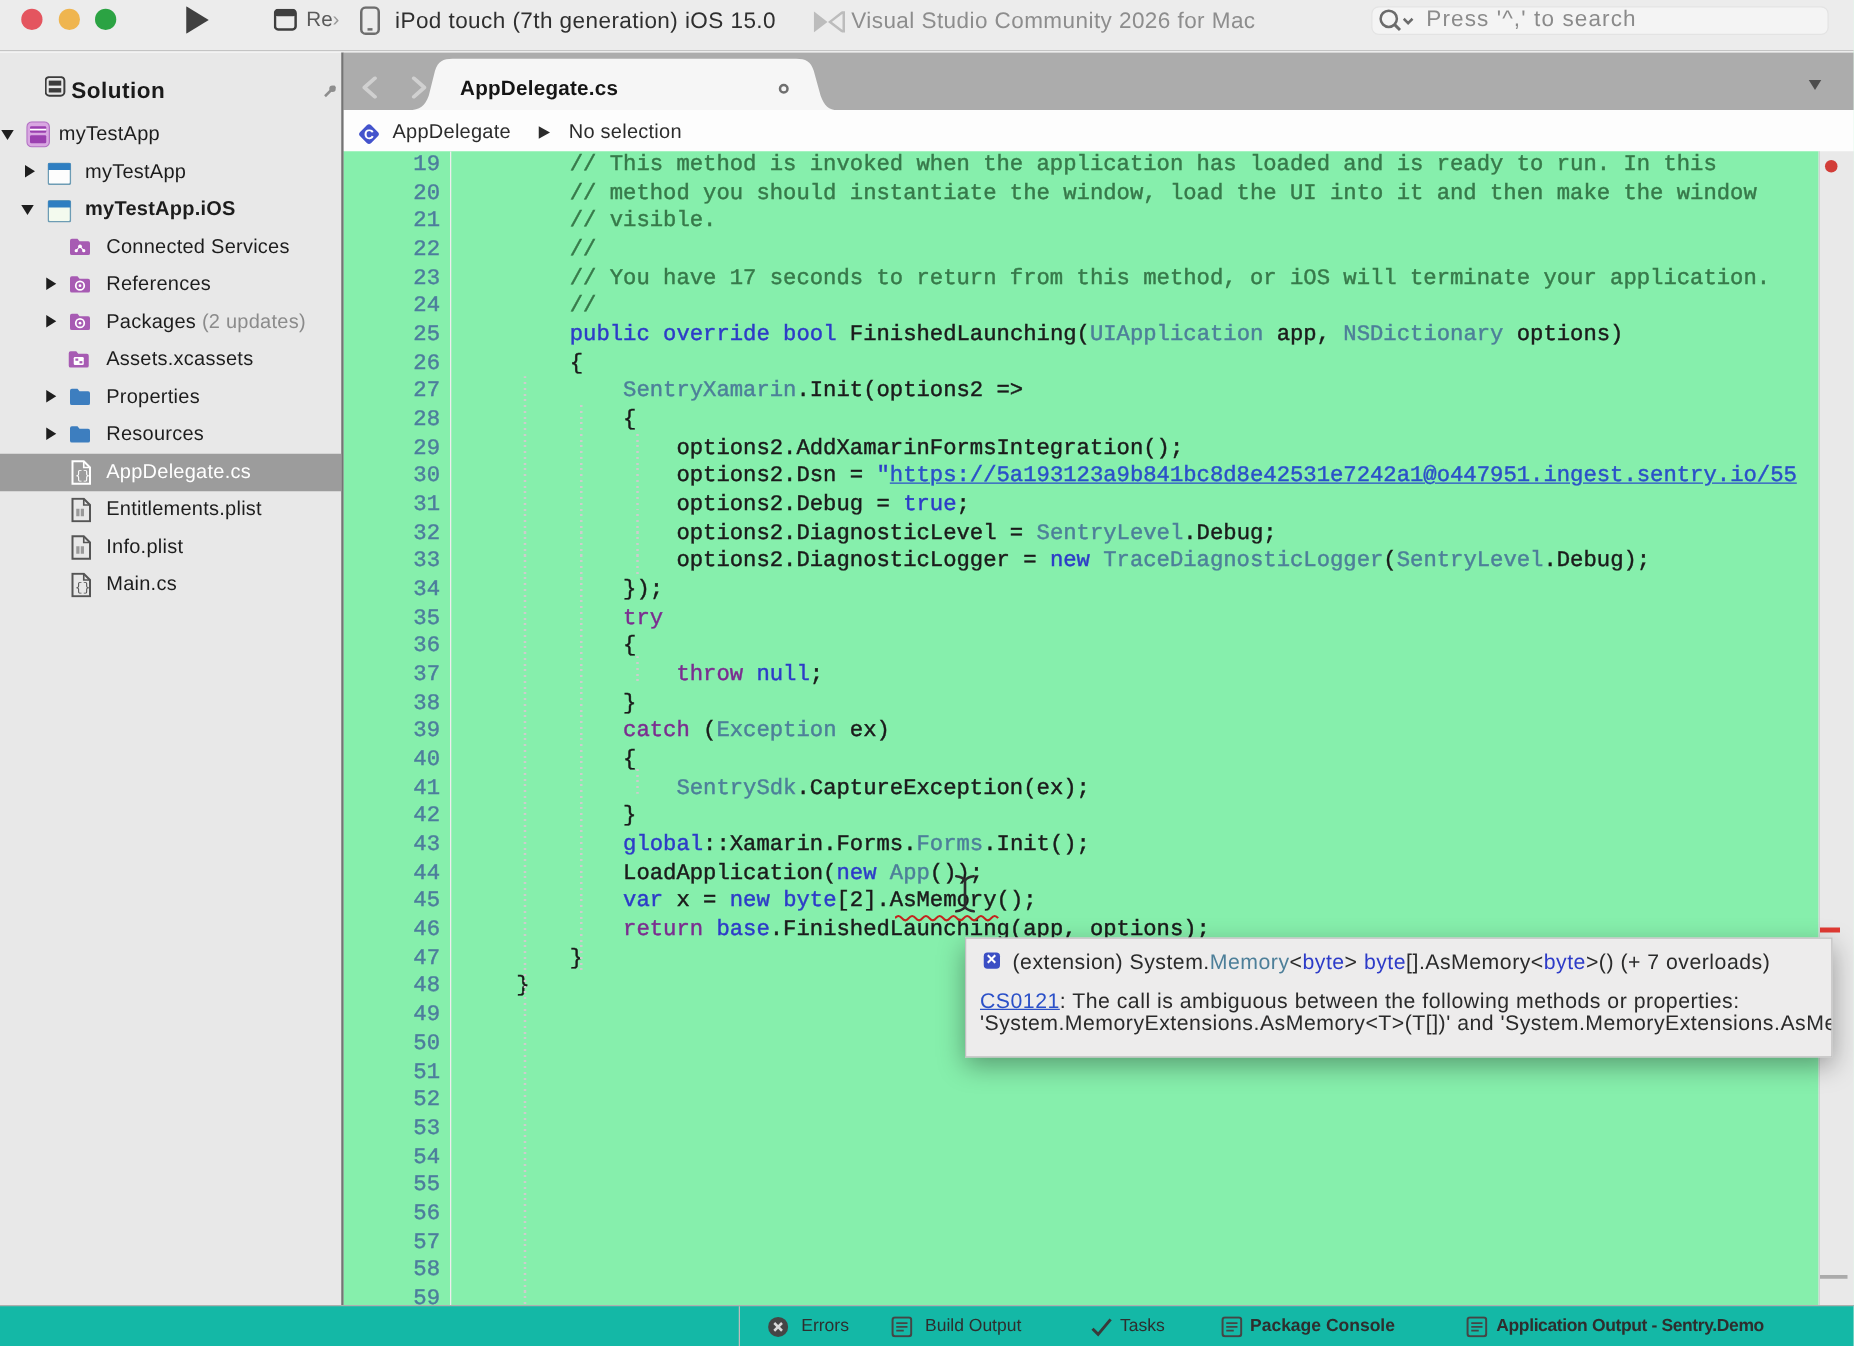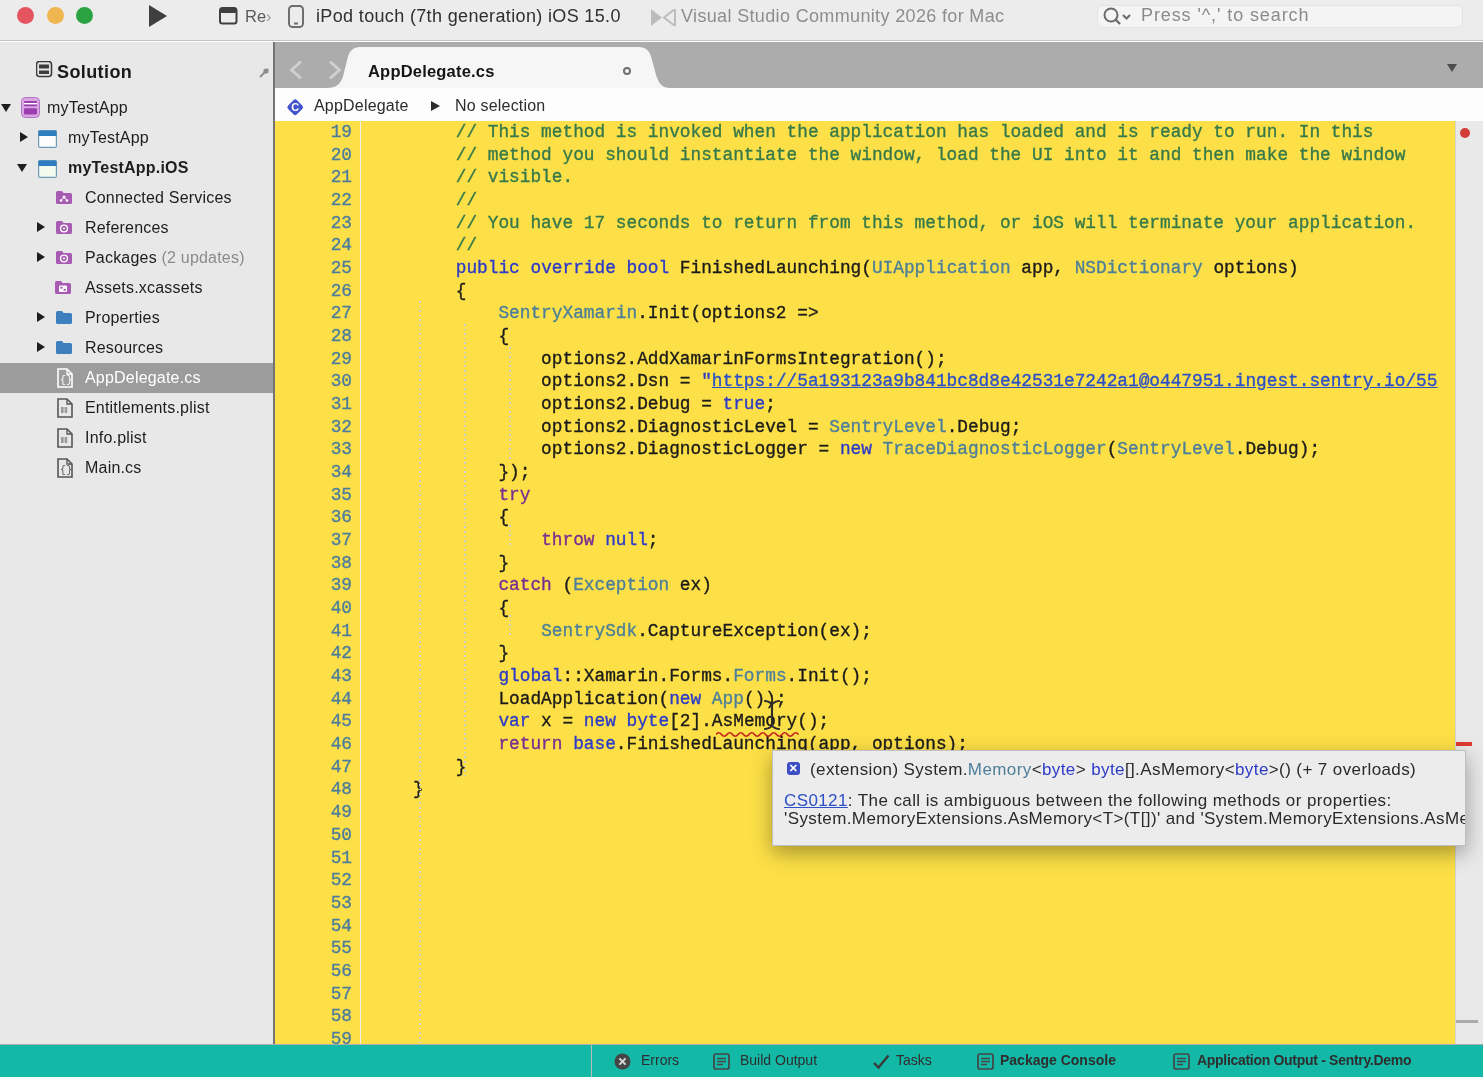--- a/index.html
+++ b/index.html
@@ -41,21 +41,21 @@
   #tabcircle { position:absolute; left:347.5px; top:24.5px; width:8px; height:8px; border:2.2px solid #6f6f6f; border-radius:50%; }
 
   
   #crumb { position:absolute; left:275px; top:88px; width:1208px; height:33px; background:#fdfdfd; }
   #crumbtxt1 { position:absolute; left:39px; top:8.5px; font-size:16px; color:#2c2c2c; letter-spacing:0.2px; }
   #crumbtri { position:absolute; left:156px; top:13px; width:0; height:0;
     border-left:9px solid #2b2b2b; border-top:5.5px solid transparent; border-bottom:5.5px solid transparent; }
   #crumbtxt2 { position:absolute; left:180px; top:8.5px; font-size:16px; color:#2c2c2c; letter-spacing:0.2px; }
 
   
-  #editor { position:absolute; left:275px; top:121px; width:1180px; height:923px; background:#fde047; overflow:hidden; }
+  #editor { position:absolute; left:275px; top:121px; width:1180px; height:923px; background:#86efac; overflow:hidden; }
   #gutterline { position:absolute; left:85px; top:0; width:1px; height:923px; background:#ededed; }
   pre { font-family:"Liberation Mono", monospace; font-size:17.8px; line-height:22.675px; -webkit-text-stroke:0.35px currentColor; }
   #gutter { position:absolute; left:0px; top:0px; width:77px; text-align:right; color:#4d7d9c; }
   #code { position:absolute; left:95.4px; top:0px; color:#1b1b1b; }
   .k { color:#2d3bc8; }
   .t { color:#4d7f99; }
   .c { color:#37794a;margin-top:24px; }
   .p { color:#7b2d90; }
   .lk { color:#2b50c8; text-decoration:underline; }
   .guide { position:absolute; width:1.6px; background:repeating-linear-gradient(to bottom,#cdcdcd 0,#cdcdcd 1.6px,transparent 1.6px,transparent 4.6px); }

